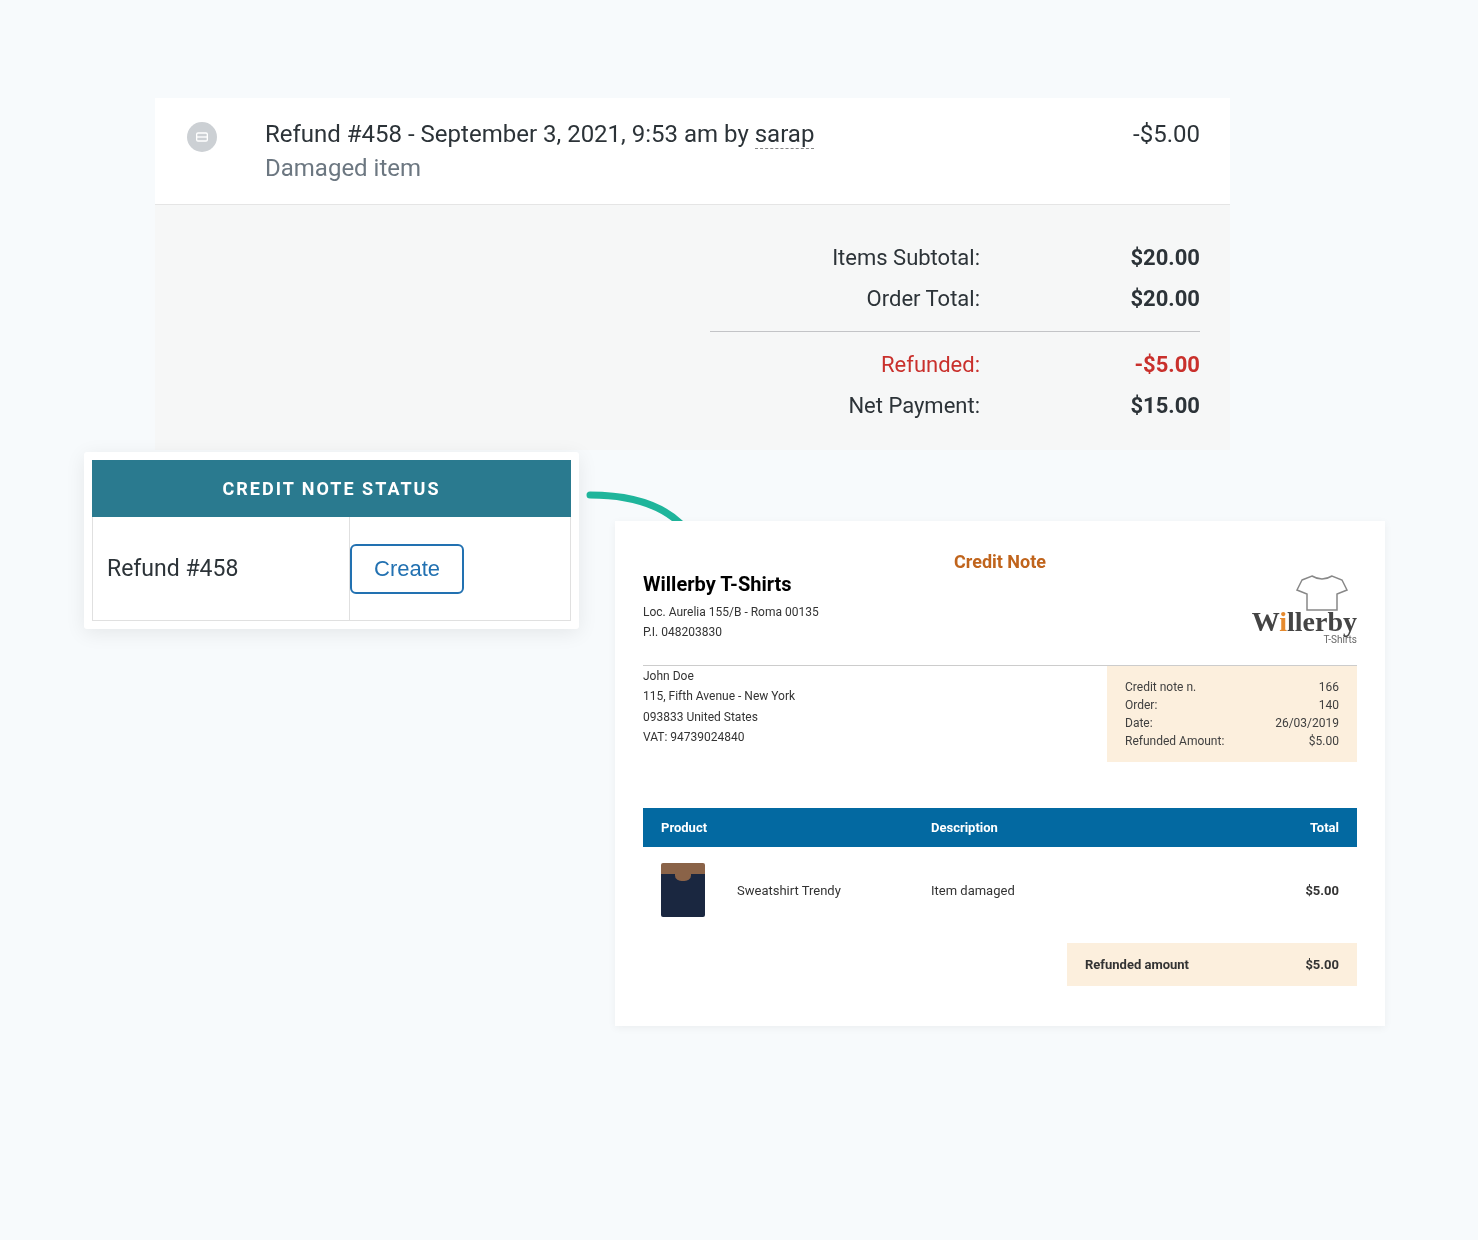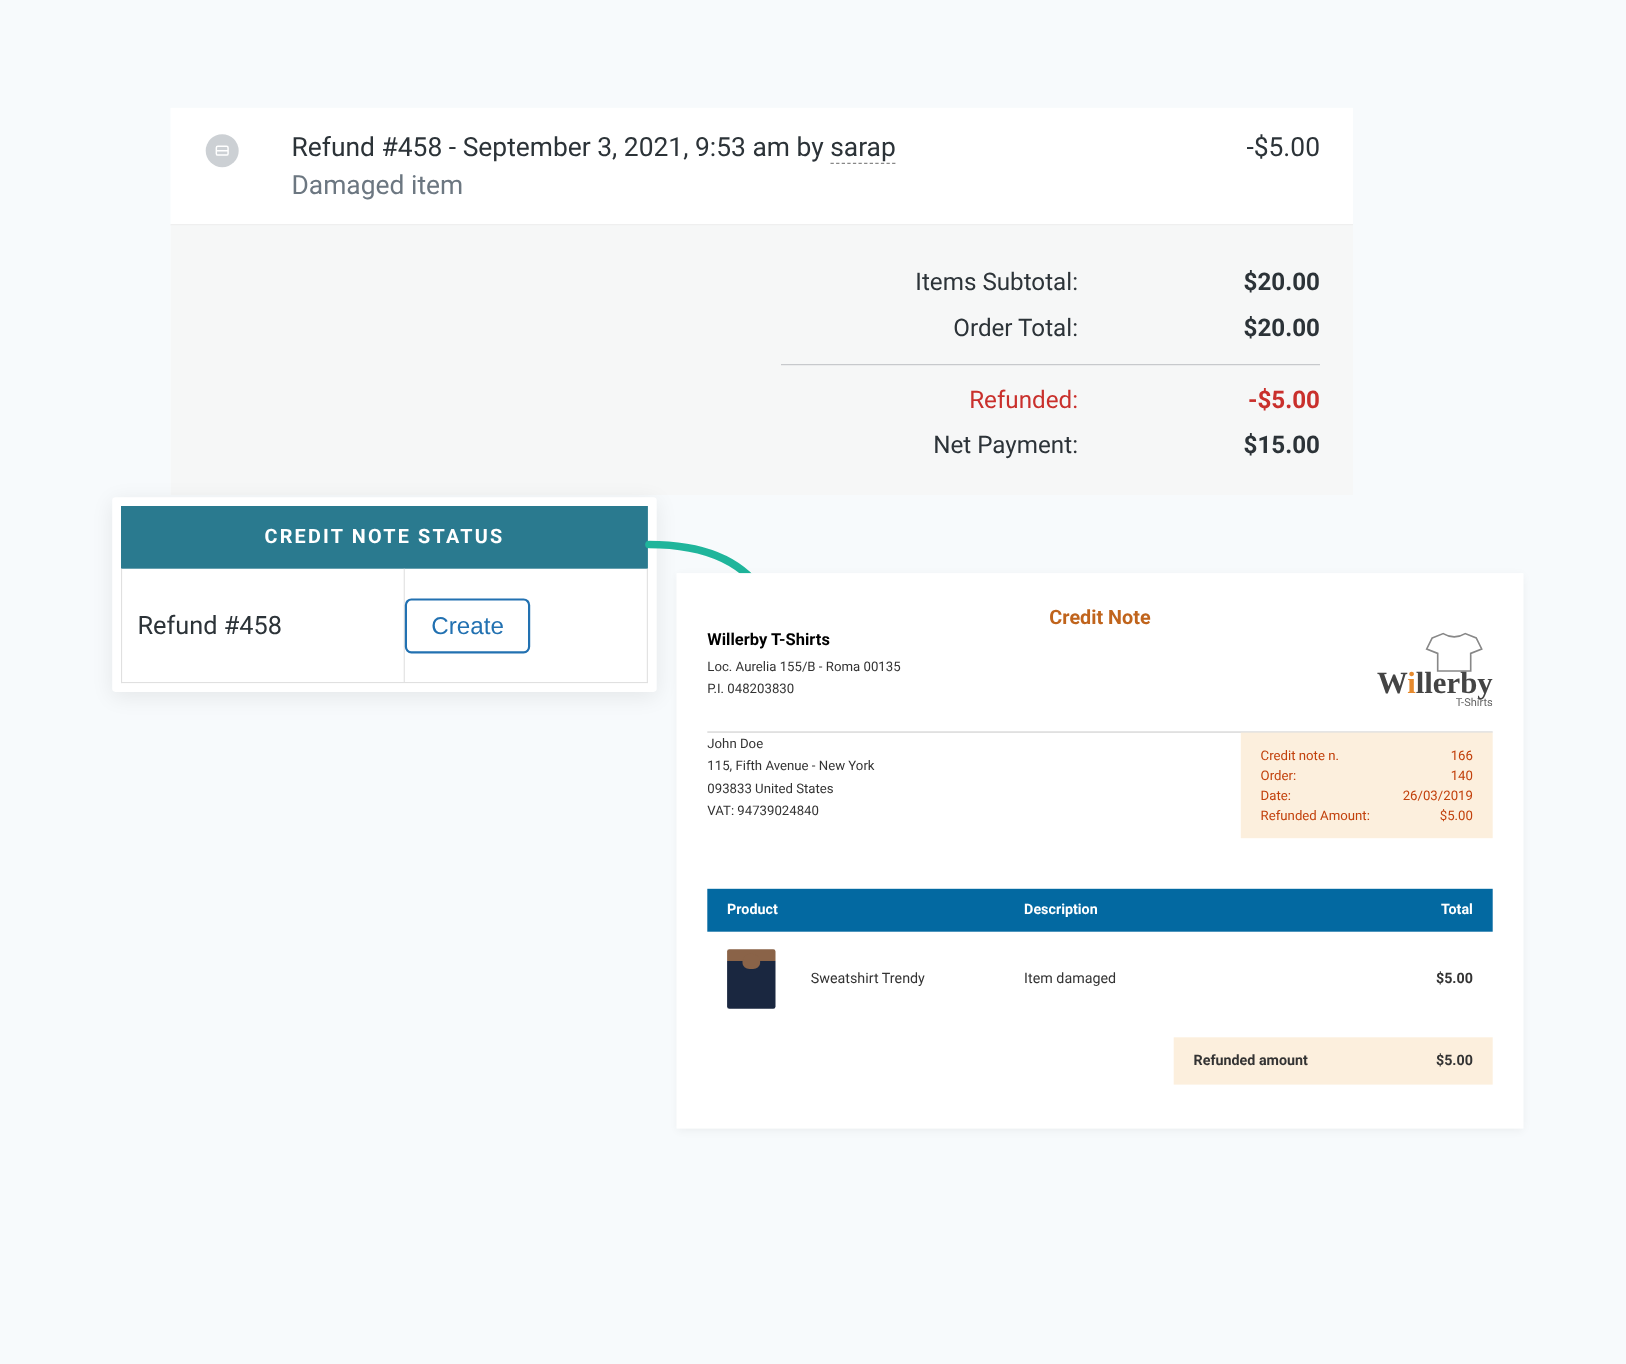--- a/index.html
+++ b/index.html
@@ -19,45 +19,45 @@
 
 .totals { background: #f6f7f7; padding: 32px 30px 24px 30px; }
 .totals-row { display: flex; justify-content: flex-end; align-items: baseline; padding: 8px 0; font-size: 22px; }
 .totals-label { color: #2c3338; margin-right: 80px; width: 260px; text-align: right; }
 .totals-val { width: 140px; text-align: right; font-weight: 700; color: #2c3338; }
 .totals-divider { height: 1px; background: #c3c4c7; margin: 12px 0 12px auto; width: 490px; }
 .totals-row.refunded .totals-label { color: #c9302c; }
 .totals-row.refunded .totals-val { color: #c9302c; }
 
 
-.status-panel { position: absolute; left: 102px; top: 452px; width: 495px; background: #fff; padding: 8px; border-radius: 3px; box-shadow: 0 4px 20px rgba(0,0,0,0.08); }
+.status-panel { position: absolute; left: 84px; top: 452px; width: 495px; background: #fff; padding: 8px; border-radius: 3px; box-shadow: 0 4px 20px rgba(0,0,0,0.08); }
 .status-header { background: #2a7a8f; color: #fff; text-align: center; padding: 18px 0; font-size: 18px; font-weight: 700; letter-spacing: 2px; }
 .status-body { display: flex; border: 1px solid #e0e0e0; border-top: none; }
 .status-refund-label { flex: 1; padding: 38px 14px; font-size: 23px; color: #2c3338; border-right: 1px solid #e0e0e0; }
 .status-action { width: 220px; display: flex; align-items: center; justify-content: flex-start; padding-right: 14px; }
 .create-btn { border: 2px solid #2271b1; background: #fff; color: #2271b1; font-size: 22px; padding: 10px 22px; border-radius: 6px; cursor: pointer; }
 
 
 .arrow { position: absolute; left: 580px; top: 475px; width: 170px; height: 150px; pointer-events: none; }
 
 
 .credit-note { position: absolute; left: 615px; top: 521px; width: 770px; background: #fff; padding: 30px 28px 40px 28px; box-shadow: 0 2px 8px rgba(0,0,0,0.05); }
 .cn-title { text-align: center; color: #c0641c; font-size: 18px; font-weight: 700; }
 .cn-header-row { display: flex; justify-content: space-between; align-items: flex-start; border-bottom: 1px solid #ccc; padding-bottom: 20px; }
-.cn-company h3 { font-size: 15px; font-weight: 700; color: #000; margin-bottom: 6px; }
+.cn-company h3 { font-size: 20px; font-weight: 700; color: #000; margin-bottom: 6px; }
 .cn-company p { font-size: 12px; color: #333; line-height: 1.7; }
 .cn-logo { text-align: right; }
 .cn-logo .tshirt-svg { margin-bottom: -8px; }
 .cn-logo .logo-text { font-size: 28px; font-weight: 700; color: #444; font-family: Georgia, serif; line-height: 1; }
 .cn-logo .logo-text .i-dot { color: #e68a2e; }
 .cn-logo .logo-sub { font-size: 10px; color: #666; text-align: right; margin-top: -2px; }
 
 .cn-mid { display: flex; justify-content: space-between; margin-bottom: 46px; }
 .cn-customer p { font-size: 12px; color: #333; line-height: 1.7; }
-.cn-meta { background: #fcefdd; padding: 12px 18px; width: 229px; font-size: 12px; color: #c2410c; }
+.cn-meta { background: #fcefdd; padding: 12px 18px; width: 250px; font-size: 12px; color: #404040; }
 .cn-meta-row { display: flex; justify-content: space-between; padding: 2px 0; }
 
 .cn-table-head { background: #0369a1; color: #fff; display: flex; padding: 12px 18px; font-size: 13px; font-weight: 700; }
 .cn-th-product { width: 270px; }
 .cn-th-desc { flex: 1; }
 .cn-th-total { width: 90px; text-align: right; }
 
 .cn-table-row { display: flex; align-items: center; padding: 16px 18px; font-size: 13px; color: #333; }
 .cn-td-product { width: 270px; display: flex; align-items: center; gap: 32px; }
 .cn-thumb { width: 44px; height: 54px; background: linear-gradient(180deg, #8a6348 0%, #8a6348 20%, #1a2740 20%, #1a2740 100%); border-radius: 2px; position: relative; }

